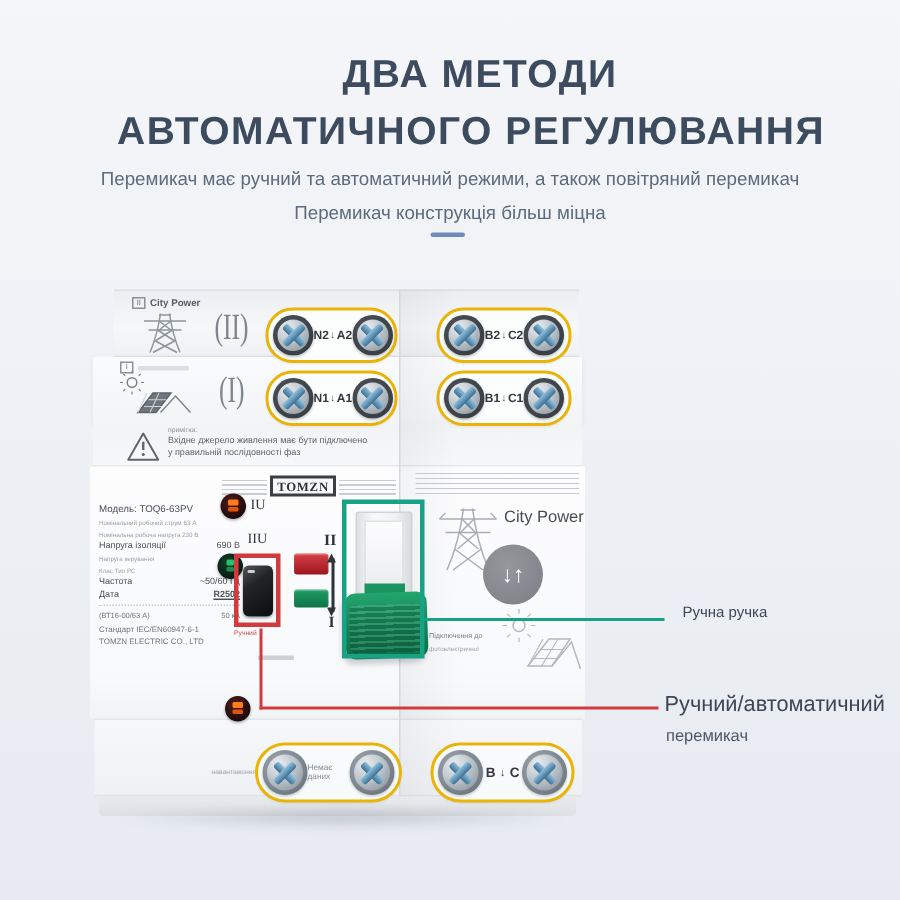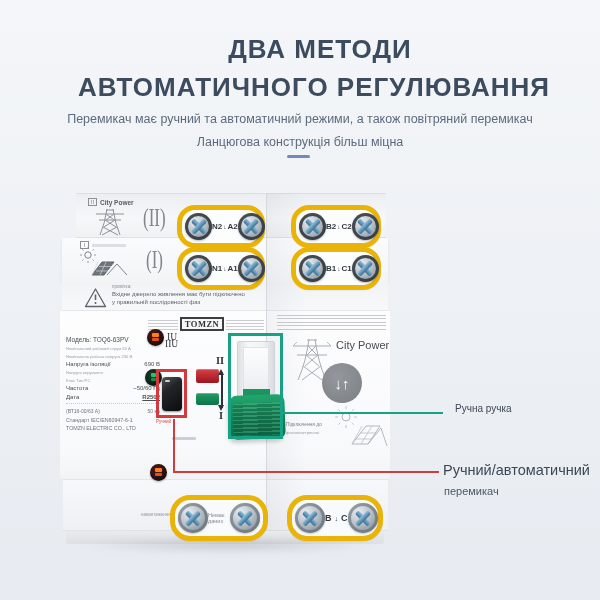--- a/index.html
+++ b/index.html
@@ -59,21 +59,21 @@
   .faintBar{width:34px;height:3px;background:rgba(130,140,150,.25);border-radius:1px;}
 
   
   .sym{font-family:"Liberation Serif",serif;color:#80868d;font-size:17px;
        transform:scaleY(1.45);letter-spacing:0;}
   #sym1{left:143px;top:209px;}
   #sym2{left:146px;top:251px;}
 
   
   .capsule{display:flex;align-items:center;justify-content:space-between;
-           border:5px solid #eab308;border-radius:18px;background:#fcfdfd;
+           border:2px solid #eab308;border-radius:18px;background:#fcfdfd;
            box-shadow:inset 0 1px 2px rgba(255,255,255,.8),0 1px 1px rgba(0,0,0,.05);
            padding:3px;}
   .screw{position:relative;width:27px;height:27px;border-radius:50%;flex:0 0 auto;
          background:radial-gradient(circle at 35% 30%,#e9edf0 0%,#b7bfc6 45%,#6e757c 100%);
          box-shadow:inset 0 0 0 3px rgba(38,44,50,.82),0 1px 2px rgba(0,0,0,.25);}
   .screw::before,.screw::after{content:"";position:absolute;left:50%;top:50%;
          width:18px;height:5px;margin:-2.5px 0 0 -9px;border-radius:2px;
          background:linear-gradient(180deg,#8fc0de,#3d6f93);}
   .screw::before{transform:rotate(45deg);}
   .screw::after{transform:rotate(-45deg);}
@@ -123,21 +123,21 @@
   .led{width:17px;height:17px;border-radius:50%;position:relative;
        box-shadow:0 1px 2px rgba(0,0,0,.3);}
   .led::after{content:"";position:absolute;left:5px;top:4px;width:7px;height:4px;border-radius:1px;}
   .led::before{content:"";position:absolute;left:5px;top:9px;width:7px;height:3px;border-radius:1px;}
   .ledRed{background:radial-gradient(circle at 40% 35%,#521c1c,#1d0b0c 70%);}
   .ledRed::after{background:#ff7d1a;} .ledRed::before{background:#e0540f;}
   .ledGreen{background:radial-gradient(circle at 40% 35%,#15402a,#081a10 70%);}
   .ledGreen::after{background:#24c36b;width:5px;left:6px;} .ledGreen::before{background:#18904c;width:5px;left:6px;}
   #led1{left:147px;top:329px;} #led2{left:145px;top:352px;} #led3{left:150px;top:430px;}
   .ledLabel{font-family:"Liberation Serif",serif;font-size:9.5px;font-weight:normal;color:#2e3338;}
-  #ledLbl1{left:167px;top:332px;} #ledLbl2{left:165px;top:339px;text-align:right;}
+  #ledLbl1{left:167px;top:332px;} #ledLbl2{left:165px;top:355px;text-align:right;}
   #led3txt{left:172px;top:437px;width:24px;height:3px;background:rgba(120,130,140,.35);border-radius:1px;}
 
   
   #redRect{left:156px;top:369px;width:31px;height:49px;border:3px solid var(--red);z-index:5;}
   #blackSwitch{left:162px;top:377px;width:20px;height:34px;border-radius:4px;
       background:linear-gradient(145deg,#54555a 0%,#232427 35%,#0c0d0f 100%);
       box-shadow:0 1px 2px rgba(0,0,0,.4);}
   #blackSwitch::after{content:"";position:absolute;left:3px;top:3px;width:5px;height:2px;
       background:rgba(255,255,255,.75);border-radius:1px;}
   #switchCaption{left:156px;top:419px;font-size:4.5px;color:#d04a4a;}
@@ -188,21 +188,21 @@
   #switchLabel2{left:444px;top:485px;font-size:11px;color:#4c5866;z-index:7;}
 
   svg{display:block;}
 </style>
 </head>
 <body>
 
 <div class="abs title" id="title1">ДВА МЕТОДИ</div>
 <div class="abs title" id="title2">АВТОМАТИЧНОГО РЕГУЛЮВАННЯ</div>
 <div class="abs subtitle" id="sub1">Перемикач має ручний та автоматичний режими, а також повітряний перемикач</div>
-<div class="abs subtitle" id="sub2">Ланцюгова конструкція більш міцна</div>
+<div class="abs subtitle" id="sub2">Перемикач конструкція більш міцна</div>
 <div class="abs" id="divider"></div>
 
 <div class="abs panel" id="row1"></div>
 <div class="abs panel" id="row2"></div>
 <div class="abs panel" id="noteStrip"></div>
 <div class="abs panel" id="mainBody"></div>
 <div class="abs panel" id="botRow"></div>
 <div class="abs" id="base"></div>
 <div class="abs" id="floorShadow"></div>
 <div class="abs" id="seam"></div>

